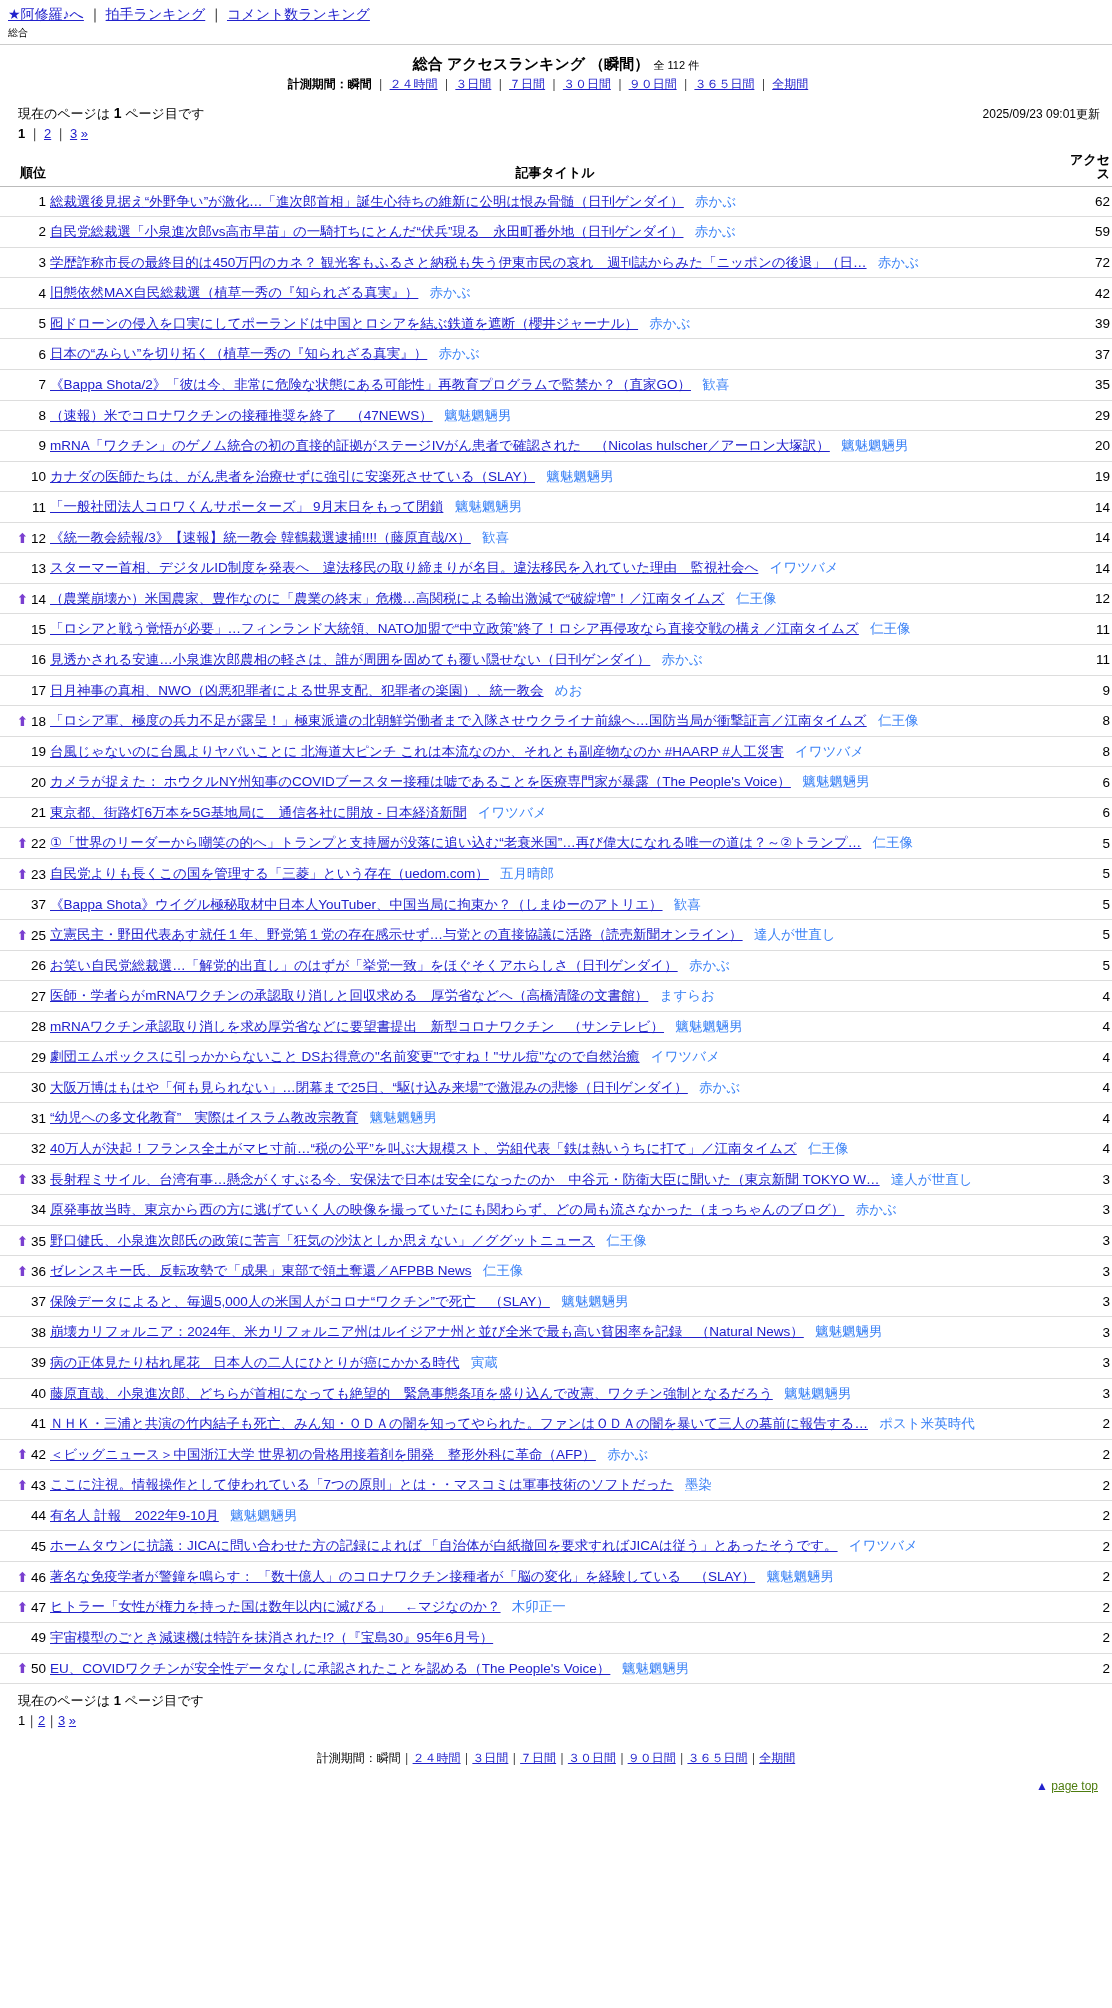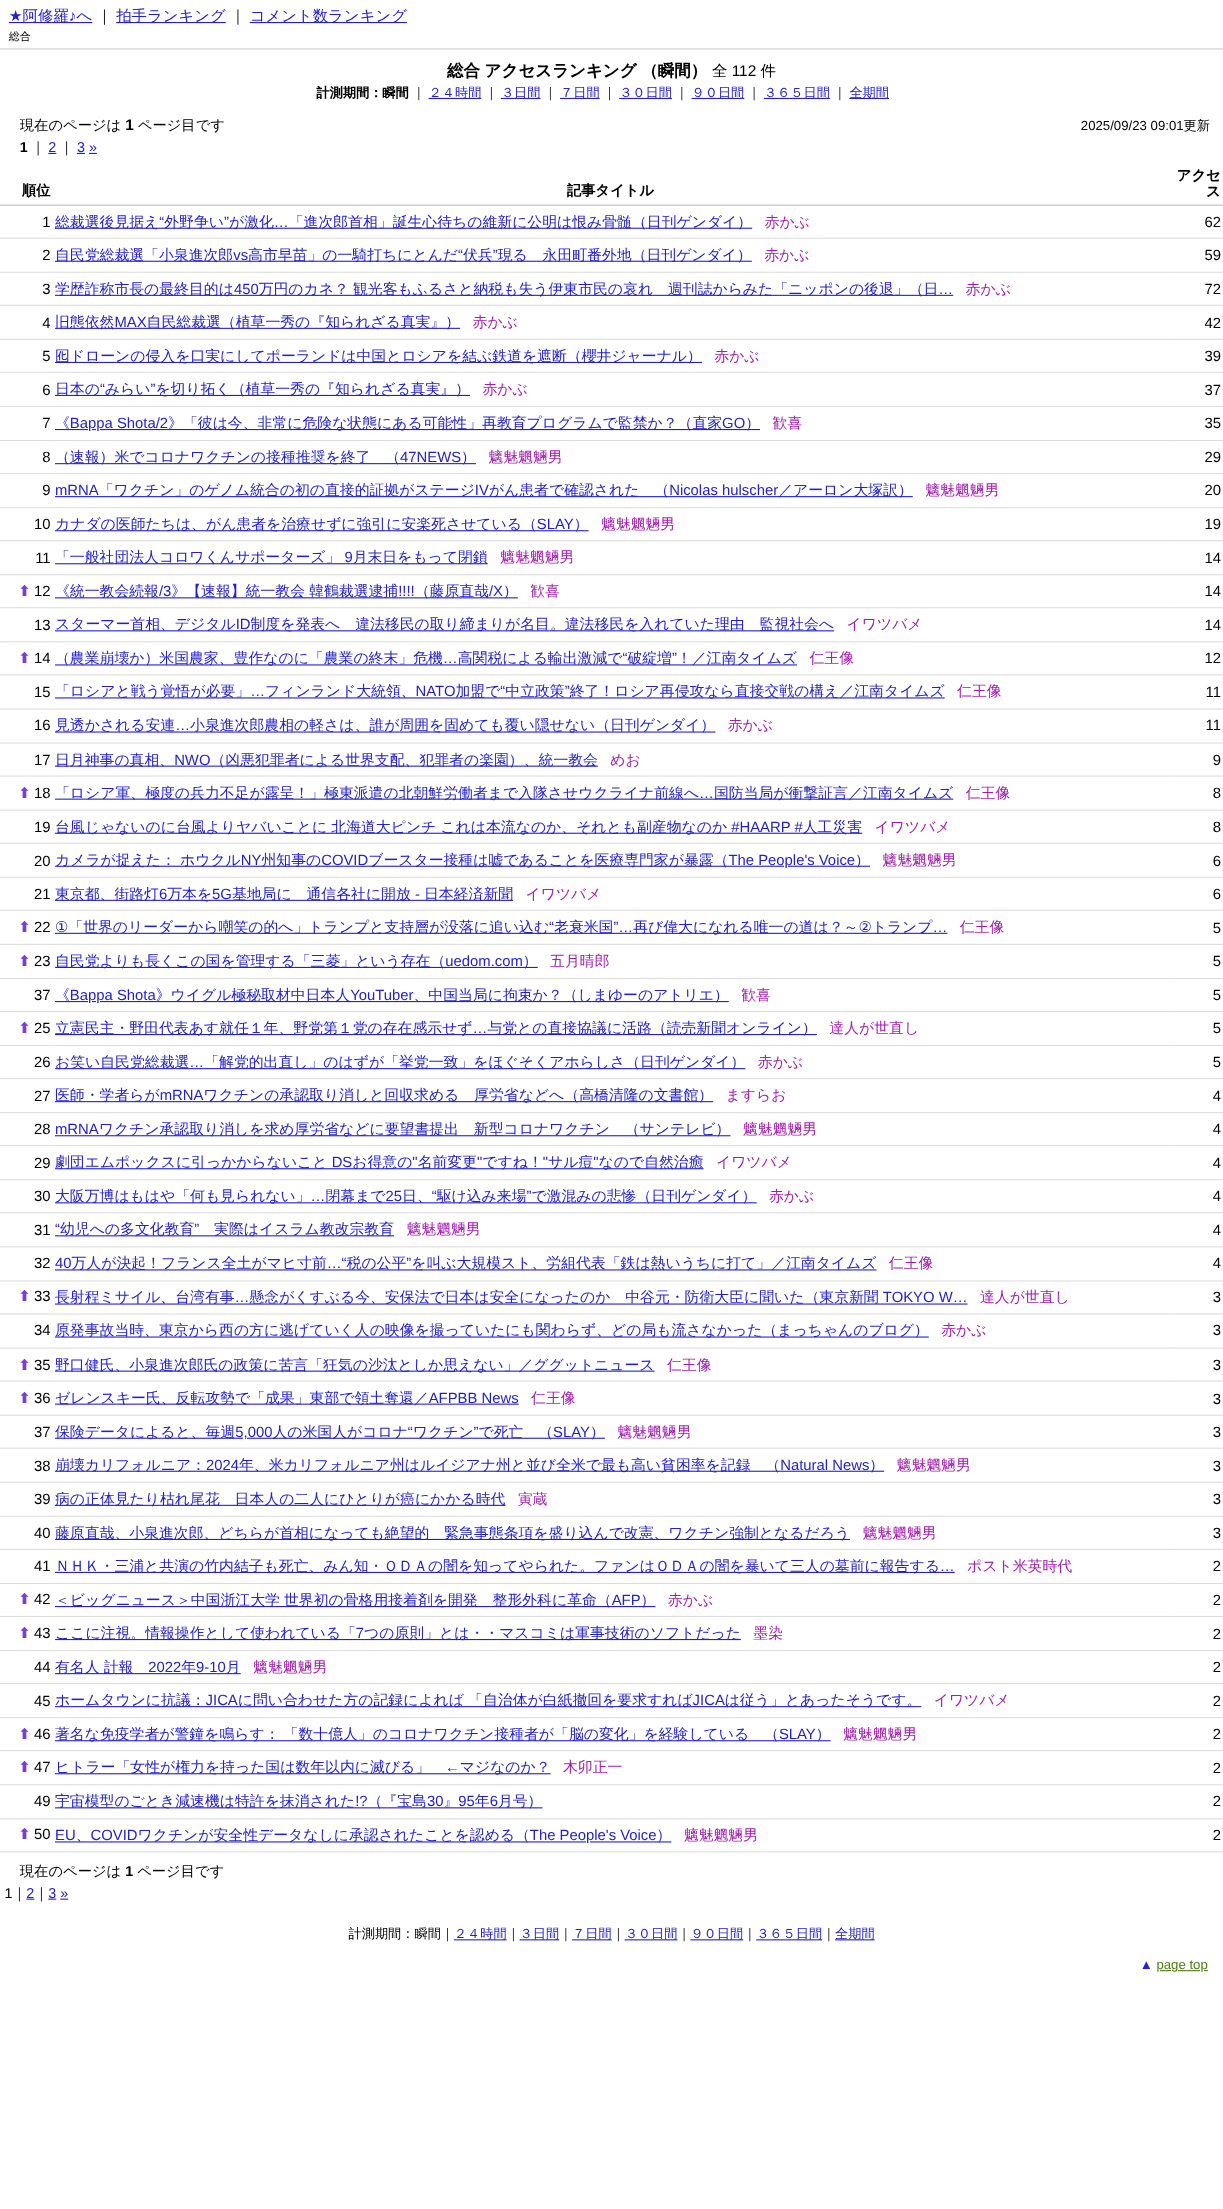--- a/index.html
+++ b/index.html
@@ -11,21 +11,21 @@
     width:1112px;
   }
   a{color:#2222cc;text-decoration:underline;}
   .topnav{padding:6px 8px 2px 8px;font-size:14px;}
   .topnav .sep{color:#000;margin:0 4px;}
   .crumb{font-size:10px;padding:0 0 2px 8px;color:#000;}
   .hline{border:none;border-top:1px solid #cccccc;margin:2px 0 0 0;}
   .title{
     text-align:center;font-size:15px;font-weight:bold;margin:10px 0 2px 0;
   }
-  .title .count{font-weight:normal;font-size:14px;}
+  .title .count{font-weight:normal;font-size:11px;}
   .periodline{text-align:center;font-size:12px;margin:2px 16px 8px 0;}
   .periodline .lbl{font-weight:bold;}
   .periodline .cur{font-weight:bold;color:#000;}
   .periodline .bar{color:#000;margin:0 3px;}
   .pagestat{display:flex;justify-content:space-between;align-items:flex-end;padding:4px 12px 0 18px;font-size:13px;}
   .pagestat .left b{font-size:14px;}
   .pagestat .right{font-size:12px;}
   .pagenums{padding:2px 0 6px 18px;font-size:13px;}
   .pagenums .bar{color:#000;margin:0 3px;}
   .pagenums .curp{color:#000;font-weight:bold;}
@@ -38,23 +38,23 @@
   th.h-title{text-align:center;}
   th.h-acc{width:46px;text-align:right;line-height:1.1;}
   table.rank td{
     padding:5px 2px;border-bottom:1px solid #dddddd;vertical-align:middle;
     font-size:13.5px;
   }
   td.c-rank{width:44px;text-align:right;padding-right:6px;white-space:nowrap;}
   td.c-title{padding-left:4px;padding-right:6px;line-height:1.45;}
   td.c-acc{width:46px;text-align:right;padding-right:12px;white-space:nowrap;}
   .up{color:#7a3fd0;font-weight:bold;margin-right:3px;}
-  .byline{color:#a21caf;text-decoration:none;}
+  .byline{color:#3b82f6;text-decoration:none;}
   .foot-pagestat{padding:8px 0 0 18px;font-size:13px;}
-  .foot-pagenums{padding:2px 0 10px 4px;font-size:13px;}
+  .foot-pagenums{padding:2px 0 10px 18px;font-size:13px;}
   .footperiod{text-align:center;font-size:12px;margin:10px 0 6px 0;}
   .pagetop{text-align:right;padding:6px 14px 10px 0;font-size:12px;}
   .pagetop a{color:#4d7c0f;}
   .pagetop .tri{color:#2222cc;}
 </style>
 </head>
 <body>
 
 <div class="topnav">
   <a href="#">★阿修羅♪へ</a><span class="sep">｜</span><a href="#">拍手ランキング</a><span class="sep">｜</span><a href="#">コメント数ランキング</a>

